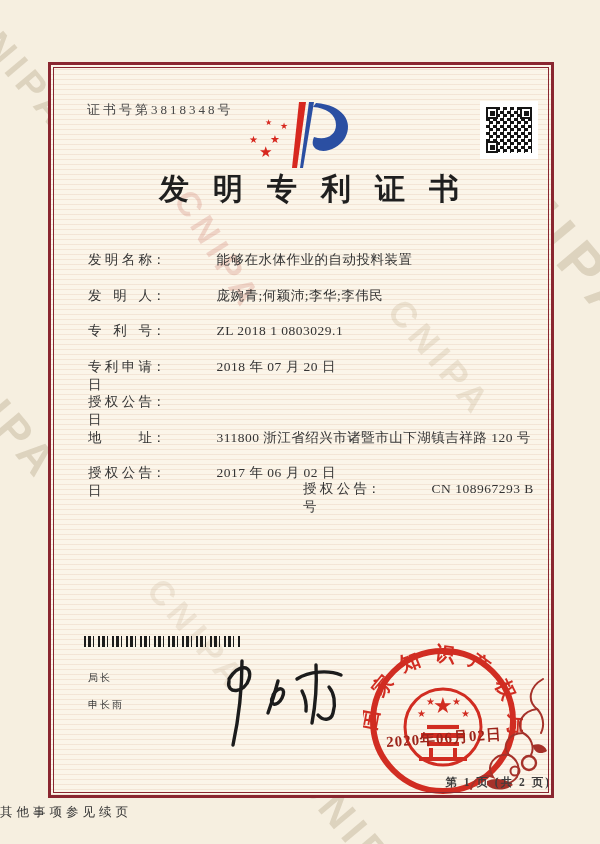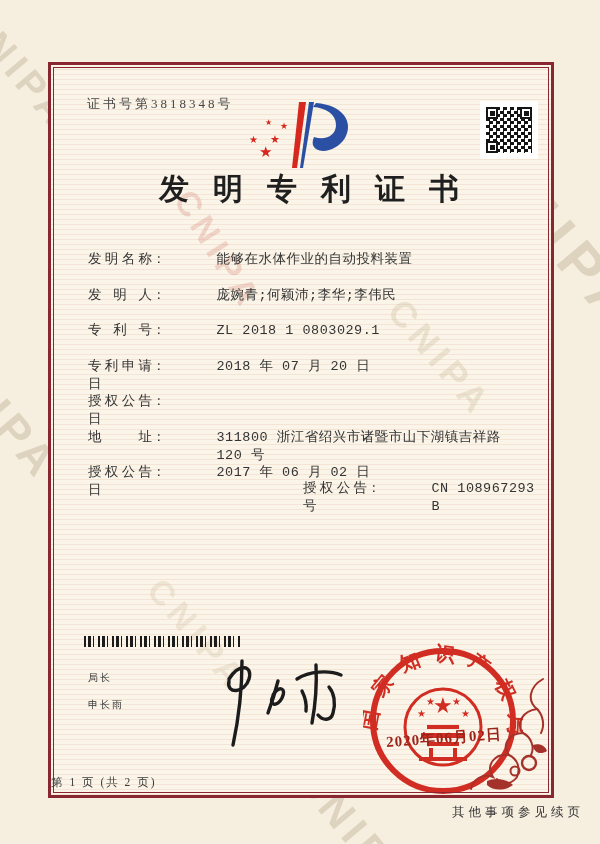--- a/index.html
+++ b/index.html
@@ -33,21 +33,21 @@
     background:
       repeating-linear-gradient(0deg,rgba(213,164,135,.20) 0 1px,rgba(0,0,0,0) 1px 5px),
       #fbf5e9;
     z-index:1;
   }
   .frame::before{
     content:"";position:absolute;inset:2px;border:1px solid #8a2630;pointer-events:none;z-index:3;
   }
   .frame>*{position:absolute;z-index:2;}
   
-  .cert-no{left:36px;top:30px;font-size:13px;letter-spacing:3px;color:#474747;}
+  .cert-no{left:36px;top:36px;font-size:13px;letter-spacing:3px;color:#474747;}
   .logo{left:186px;top:34px;width:120px;height:72px;}
   .qr{
     left:433px;top:40px;width:50px;height:50px;background:#fff;
     box-shadow:0 0 0 4px #fff;
   }
   .qr .mods{
     position:absolute;inset:2px;
     background:repeating-conic-gradient(#151515 0% 25%,rgba(0,0,0,0) 0% 50%) 0 0/7px 7px;
   }
   .qr .qf{
@@ -55,21 +55,21 @@
     background:linear-gradient(#151515,#151515) center/5px 5px no-repeat,#fff;
   }
   .qf.tl{left:2px;top:2px;} .qf.tr{right:2px;top:2px;} .qf.bl{left:2px;bottom:2px;}
   .title{
     left:0;right:0;top:104px;text-align:center;margin:0;
     font-size:30px;font-weight:700;color:#1f1f1f;
     letter-spacing:24px;padding-left:40px;
   }
   
   .fields{left:37px;top:186px;right:16px;font-size:13.5px;color:#343434;}
-  .frow{height:35.5px;position:relative;display:flex;align-items:flex-start;line-height:18px;font-family:Liberation Mono, monospace;}
+  .frow{height:35.5px;position:relative;display:flex;align-items:flex-start;line-height:18px;}
   .flabel{
     display:inline-block;width:64px;text-align:justify;text-align-last:justify;
     -moz-text-align-last:justify;flex:0 0 64px;
   }
   .fcolon{margin:0 4px 0 0;}
   .fvalue{letter-spacing:.5px;margin-left:47px;}
   .pair2{position:absolute;left:215px;top:16px;display:flex;}
   
   .paras{left:28px;top:430px;width:452px;font-size:12.5px;line-height:19px;
     color:#3b3b3b;font-style:italic;letter-spacing:.3px;}
@@ -88,23 +88,23 @@
   .signature{left:148px;top:590px;width:150px;height:96px;}
   
   .seal{left:312px;top:576px;width:160px;height:160px;opacity:.95;}
   .seal-date{
     left:318px;top:664px;width:150px;text-align:center;
     font-size:15px;font-weight:700;color:#9c241a;letter-spacing:1px;
     transform:rotate(-4deg);
   }
   
   .flourish{right:2px;bottom:2px;width:86px;height:120px;}
-  .page-info{left:0;right:0;top:710px;text-align:left;font-size:11.5px;letter-spacing:2px;color:#3d3d3d;}
+  .page-info{left:0;right:0;top:710px;text-align:right;font-size:11.5px;letter-spacing:2px;color:#3d3d3d;font-weight:bold;}
   .cont-note{
-    position:absolute;left:0;right:16px;top:804px;text-align:right;z-index:1;
+    position:absolute;left:0;right:0;top:804px;text-align:left;z-index:1;
     font-size:12.5px;letter-spacing:4px;color:#333;
   }
 </style>
 </head>
 <body>
 
 <div class="wm wm1">CNIPA</div>
 <div class="wm wm2">CNIPA</div>
 <div class="wm wm3">CNIPA</div>
 <div class="wm wm4">CNIPA</div>

